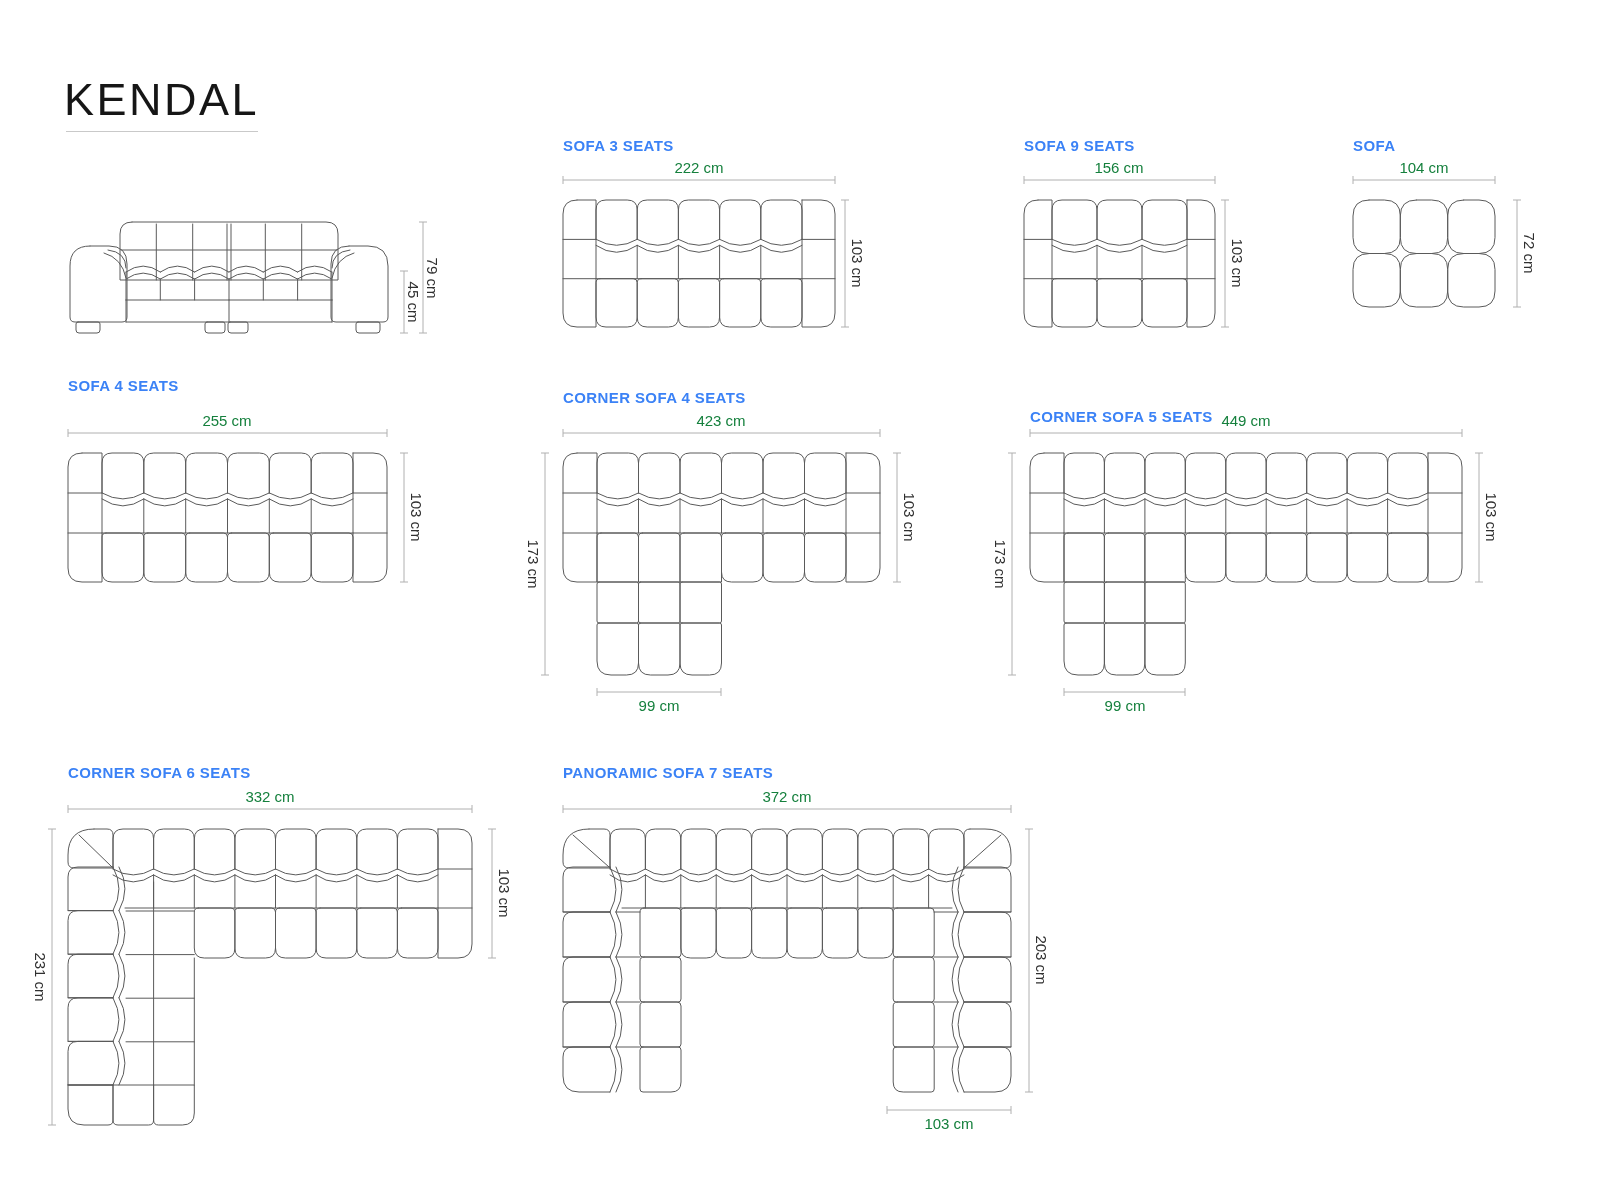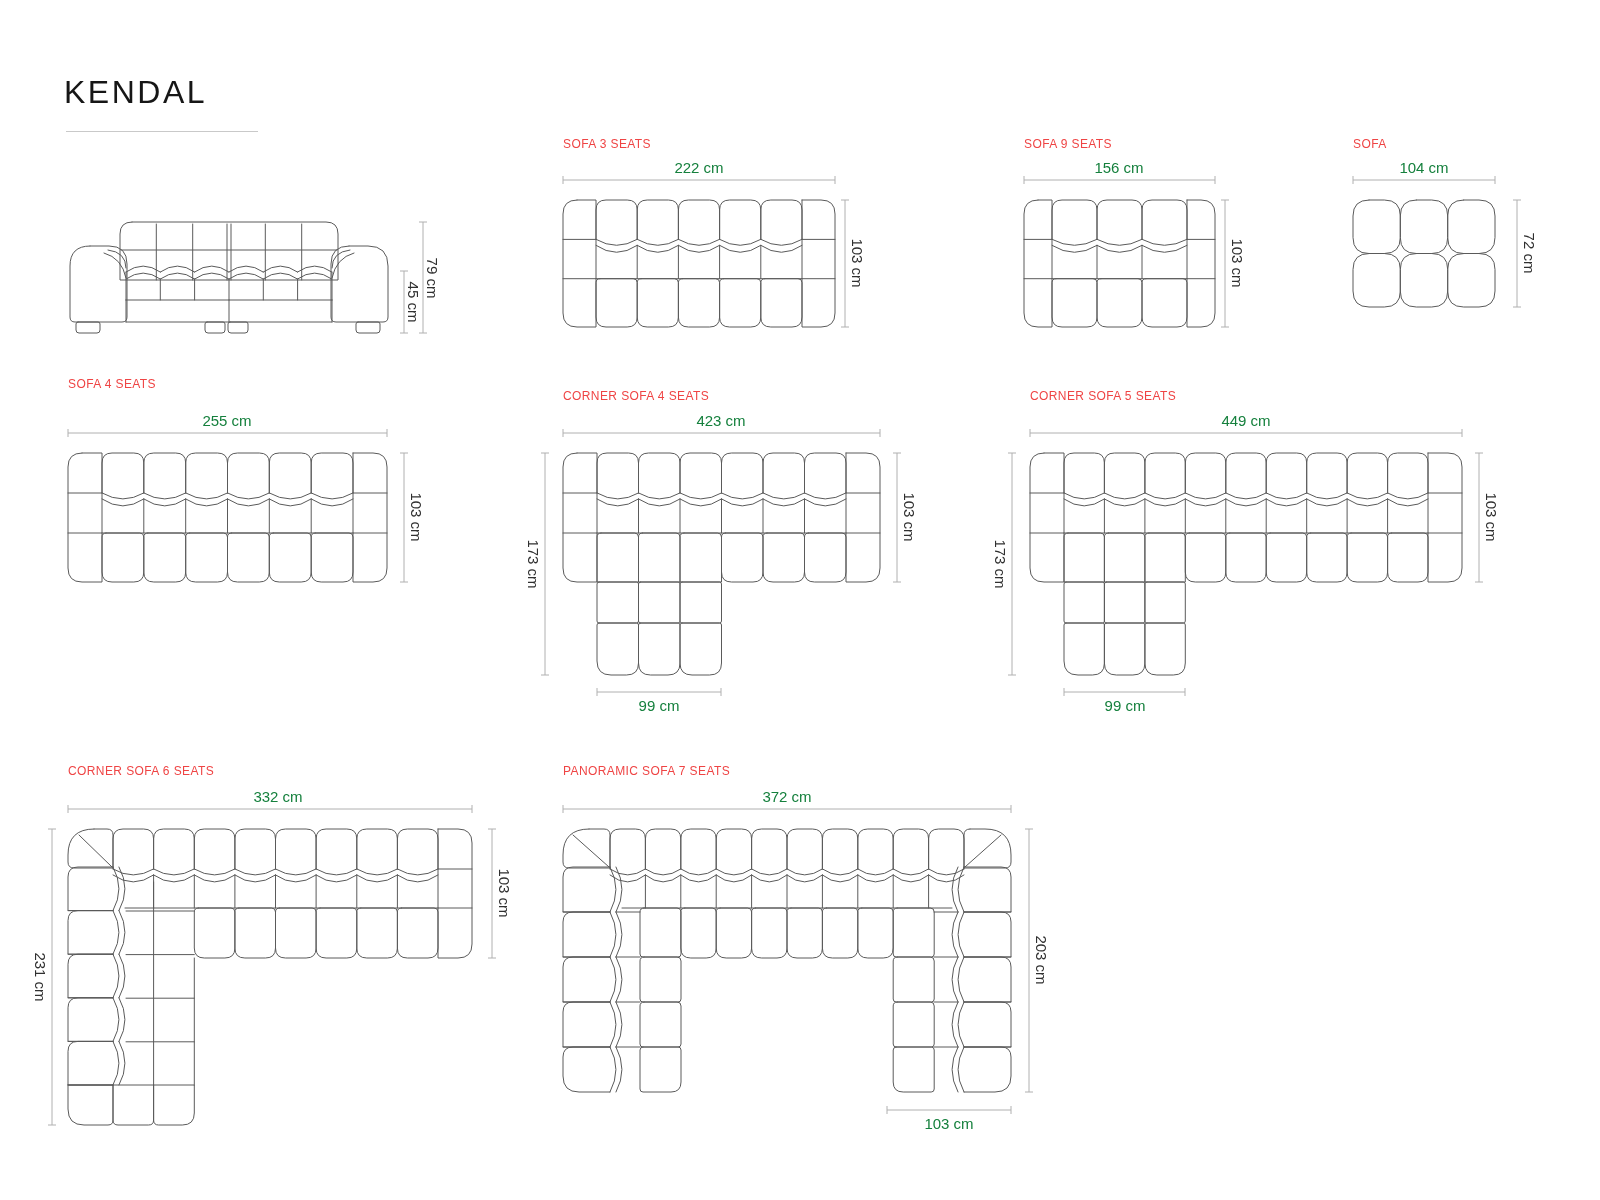--- a/index.html
+++ b/index.html
@@ -1,22 +1,22 @@
 <!DOCTYPE html>
 <html><head>
 <meta charset="utf-8">
 <style>
   html,body{margin:0;padding:0;background:#ffffff;}
   .page{position:relative;width:1600px;height:1200px;background:#ffffff;overflow:hidden;
         font-family:"Liberation Sans",sans-serif;}
   .art{position:absolute;left:0;top:0;}
-  .title{position:absolute;left:64px;top:74px;font-size:32px;font-weight:400;
+  .title{position:absolute;left:64px;top:74px;font-size:45px;font-weight:400;
          letter-spacing:2.5px;color:#161616;white-space:nowrap;}
   .rule{position:absolute;left:66px;top:131px;width:192px;height:1px;background:#c9c9c9;}
-  .lbl{position:absolute;font-size:12px;letter-spacing:0.4px;color:#ef4444;white-space:nowrap;}
+  .lbl{position:absolute;font-size:15px;letter-spacing:0.4px;color:#3b82f6;white-space:nowrap;font-weight:bold;}
   .dim{position:absolute;font-size:15px;color:#15803d;white-space:nowrap;
        transform:translateX(-50%);}
   .dimv{position:absolute;font-size:15px;line-height:17px;color:#303030;white-space:nowrap;
         transform-origin:0 0;transform:rotate(90deg) translateX(-50%);}
 </style>
 </head>
 <body>
 
 <div class="page">
 
@@ -54,31 +54,31 @@
     </svg>
 
   <div class="title">KENDAL</div>
   <div class="rule"></div>
 
   <span class="lbl" style="left:563px;top:137px">SOFA 3 SEATS</span>
   <span class="lbl" style="left:1024px;top:137px">SOFA 9 SEATS</span>
   <span class="lbl" style="left:1353px;top:137px">SOFA</span>
   <span class="lbl" style="left:68px;top:377px">SOFA 4 SEATS</span>
   <span class="lbl" style="left:563px;top:389px">CORNER SOFA 4 SEATS</span>
-  <span class="lbl" style="left:1030px;top:389px">CORNER SOFA 5 SEATS</span>
+  <span class="lbl" style="left:1030px;top:408px">CORNER SOFA 5 SEATS</span>
   <span class="lbl" style="left:68px;top:764px">CORNER SOFA 6 SEATS</span>
   <span class="lbl" style="left:563px;top:764px">PANORAMIC SOFA 7 SEATS</span>
 
   <span class="dim" style="left:699px;top:159px">222 cm</span>
   <span class="dim" style="left:1119px;top:159px">156 cm</span>
   <span class="dim" style="left:1424px;top:159px">104 cm</span>
   <span class="dim" style="left:227px;top:412px">255 cm</span>
   <span class="dim" style="left:721px;top:412px">423 cm</span>
   <span class="dim" style="left:1246px;top:412px">449 cm</span>
-  <span class="dim" style="left:278px;top:788px">332 cm</span>
+  <span class="dim" style="left:270px;top:788px">332 cm</span>
   <span class="dim" style="left:787px;top:788px">372 cm</span>
   <span class="dim" style="left:659px;top:697px">99 cm</span>
   <span class="dim" style="left:1125px;top:697px">99 cm</span>
   <span class="dim" style="left:949px;top:1115px">103 cm</span>
 
   <span class="dimv" style="left:441px;top:278px">79 cm</span>
   <span class="dimv" style="left:422px;top:302px">45 cm</span>
   <span class="dimv" style="left:866px;top:263px">103 cm</span>
   <span class="dimv" style="left:1246px;top:263px">103 cm</span>
   <span class="dimv" style="left:1538px;top:253px">72 cm</span>

